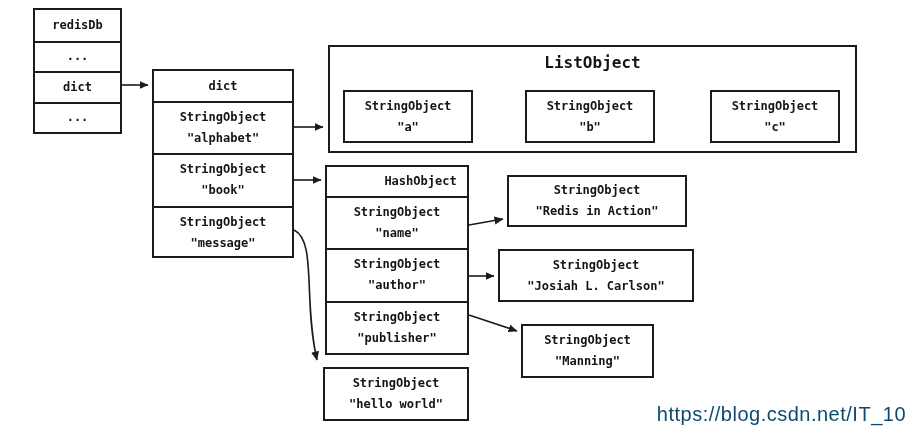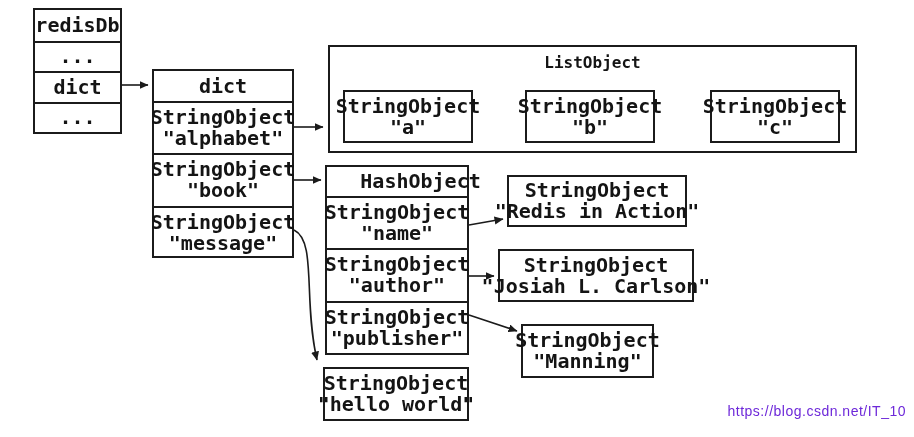--- a/index.html
+++ b/index.html
@@ -24,21 +24,21 @@
     box-sizing: border-box;
     background: #ffffff;
     border: 2px solid #1b1b1b;
   }
   .cell {
     box-sizing: border-box;
     display: flex;
     flex-direction: column;
     align-items: center;
     justify-content: center;
-    font-size: 20px;
+    font-size: 12px;
     line-height: 21px;
     white-space: nowrap;
   }
   .cell + .cell { border-top: 2px solid #1b1b1b; }
   
   .redisdb-box { left: 33px; top: 8px; width: 89px; height: 126px; }
   .redisdb-box .cell { height: 30.5px; }
   .dict-box { left: 152px; top: 69px; width: 142px; height: 189px; }
   .dict-box .cell.hdr { height: 30px; }
   .dict-box .cell.kv { height: 52.33px; }
@@ -62,22 +62,22 @@
   .val-box .cell { height: 100%; }
   .v-redis   { left: 507px; top: 175px; width: 180px; height: 52px; }
   .v-josiah  { left: 498px; top: 249px; width: 196px; height: 53px; }
   .v-manning { left: 521px; top: 324px; width: 133px; height: 54px; }
   .v-hello   { left: 323px; top: 367px; width: 146px; height: 54px; }
   .watermark {
     position: absolute;
     right: 8px; top: 403px;
     font-family: "Liberation Sans", sans-serif;
     font-weight: normal;
-    font-size: 14px;
-    color: #6d28d9;
+    font-size: 20px;
+    color: #0c4a6e;
     letter-spacing: 0.5px;
   }
 </style>
 </head>
 <body>
 
 <div class="canvas">
 
   <svg class="arrows" viewBox="0 0 914 437" xmlns="http://www.w3.org/2000/svg">
     <defs>

